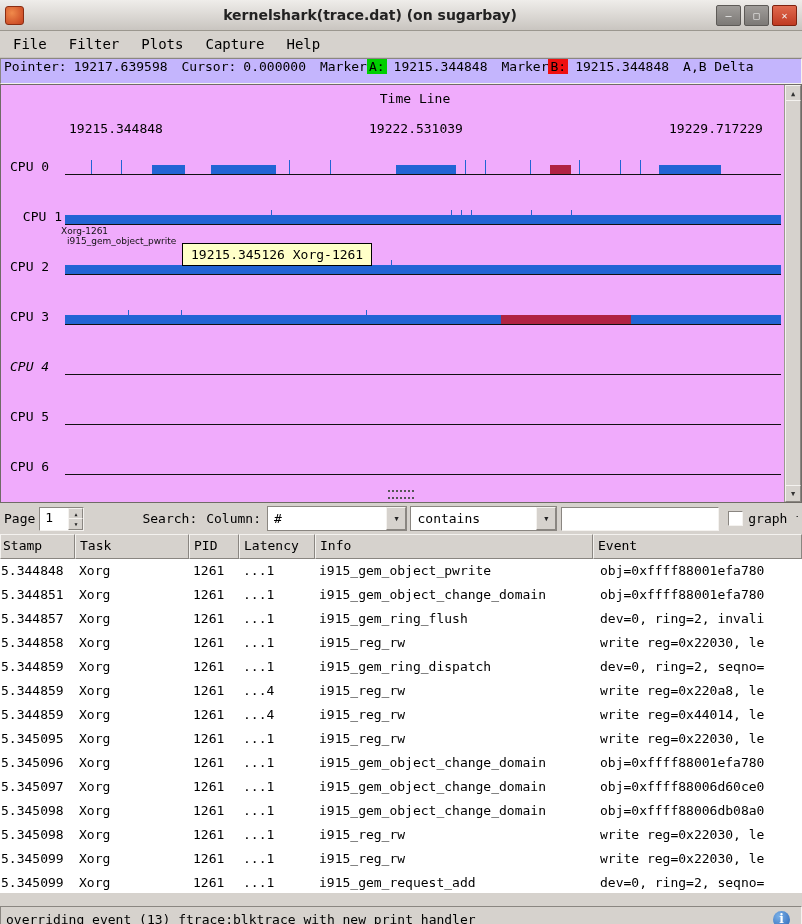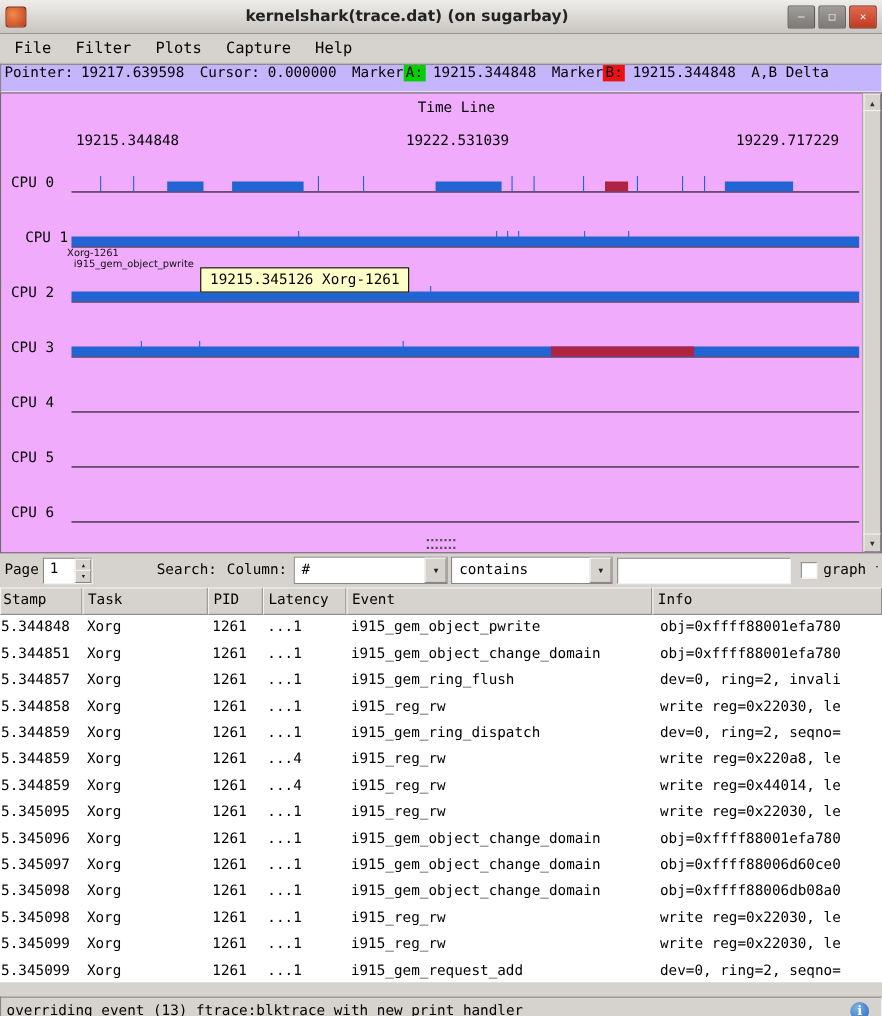--- a/index.html
+++ b/index.html
@@ -153,21 +153,21 @@
         <div class="cpu-tick" style="left: 240.136px; top: 175px; background: rgb(34, 100, 212);"></div>
         <div class="cpu-tick" style="left: 330.352px; top: 175px; background: rgb(34, 100, 212);"></div>
         <div class="cpu-tick" style="left: 389.78px; top: 175px; background: rgb(34, 100, 212);"></div>
         <div class="cpu-label" style="top: 224px;">CPU 3</div>
         <div class="cpu-baseline" style="top: 239px;"></div>
         <div class="cpu-bar" style="left: 64px; width: 716px; top: 230px; background: rgb(34, 100, 212);"></div>
         <div class="cpu-bar" style="left: 500.044px; width: 130.312px; top: 230px; background: rgb(176, 35, 67);"></div>
         <div class="cpu-tick" style="left: 127.008px; top: 225px; background: rgb(34, 100, 212);"></div>
         <div class="cpu-tick" style="left: 179.992px; top: 225px; background: rgb(34, 100, 212);"></div>
         <div class="cpu-tick" style="left: 364.72px; top: 225px; background: rgb(34, 100, 212);"></div>
-        <div class="cpu-label" style="top: 274px;">CPU 4</div>
+        <div class="cpu-label" style="top: 274px; font-style: italic;">CPU 4</div>
         <div class="cpu-baseline" style="top: 289px;"></div>
         <div class="cpu-label" style="top: 324px;">CPU 5</div>
         <div class="cpu-baseline" style="top: 339px;"></div>
         <div class="cpu-label" style="top: 374px;">CPU 6</div>
         <div class="cpu-baseline" style="top: 389px;"></div>
       </div>
     <div class="mini-label" style="left:60px;top:141px">Xorg-1261</div>
     <div class="mini-label" style="left:66px;top:151px">i915_gem_object_pwrite</div>
     <div class="tooltip">19215.345126 Xorg-1261</div>
     <div class="vscroll">
@@ -198,22 +198,22 @@
     <input class="search-input" value="" style="">
     <div class="checkbox"></div>
     <span class="ctl-label" style="margin-left:5px;overflow:hidden">graph f</span>
   </div>
 
   <div class="thead" id="table-header">
       <div class="hcell">Stamp</div>
       <div class="hcell">Task</div>
       <div class="hcell">PID</div>
       <div class="hcell">Latency</div>
+      <div class="hcell">Info</div>
       <div class="hcell">Event</div>
-      <div class="hcell">Info</div>
     </div>
   <div class="tbody" id="table-body">
       <div class="trow">
         <div class="tcell c-stamp">5.344848</div>
         <div class="tcell c-task">Xorg</div>
         <div class="tcell c-pid">1261</div>
         <div class="tcell c-latency">...1</div>
         <div class="tcell c-event">i915_gem_object_pwrite</div>
         <div class="tcell c-info">obj=0xffff88001efa780</div>
       </div>

